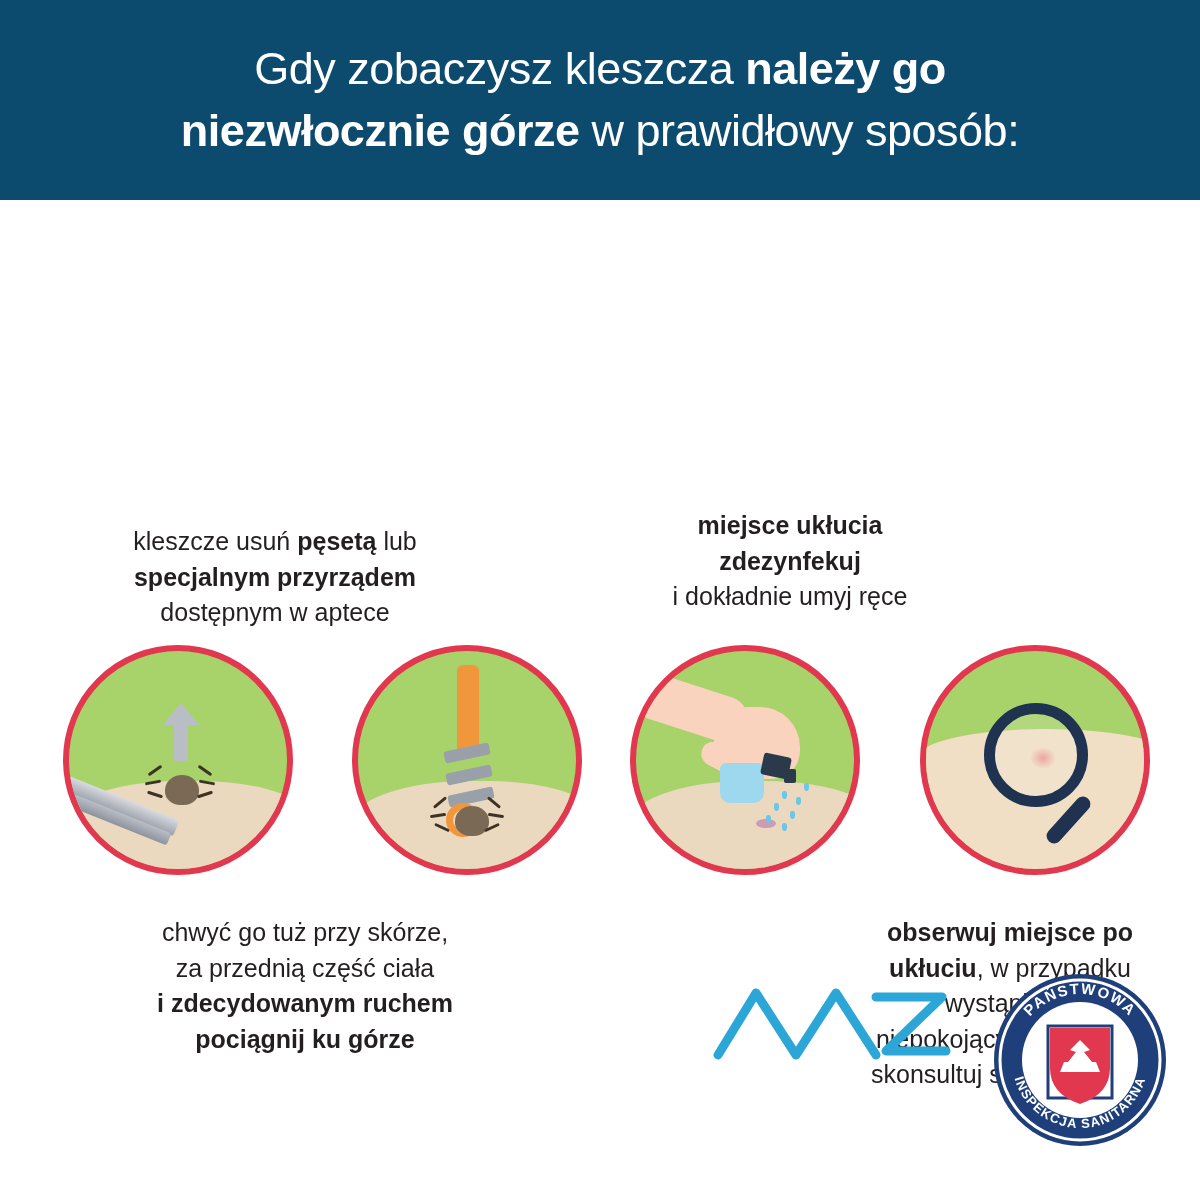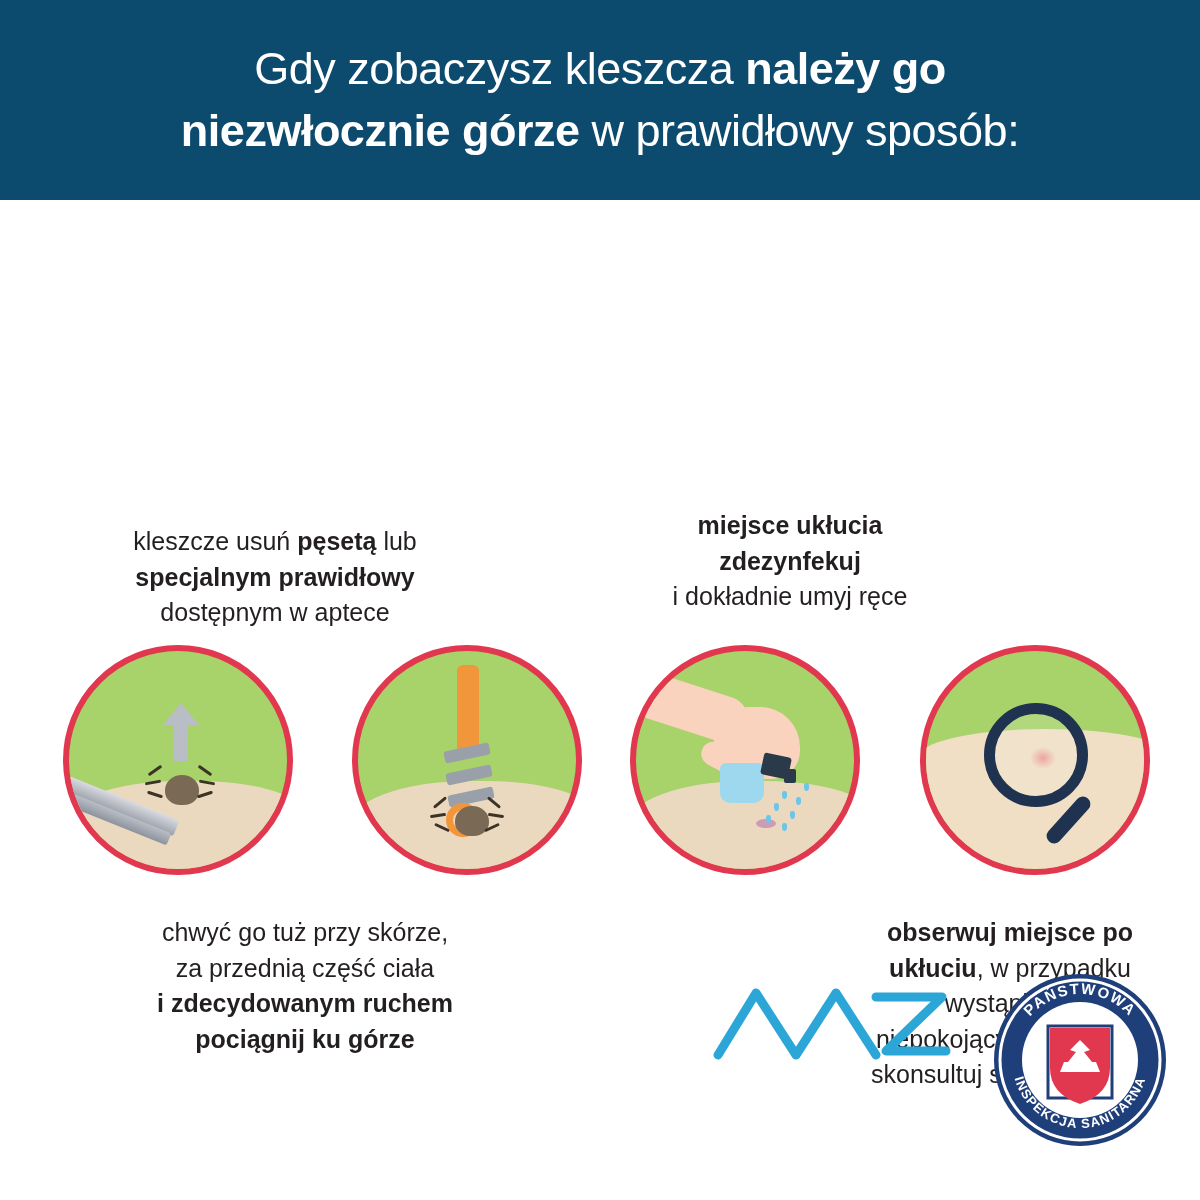--- a/index.html
+++ b/index.html
@@ -285,21 +285,21 @@
 <div class="header">
   <div class="header-text">
     <span>Gdy zobaczysz kleszcza </span><b>należy go</b><br>
     <b>niezwłocznie górze</b><span> w prawidłowy sposób:</span>
   </div>
 </div>
 
 <div class="main">
 
   <div class="caption cap-top-left">
-    kleszcze usuń <b>pęsetą</b> lub<br><b>specjalnym prawidłowy</b><br>dostępnym w aptece
+    kleszcze usuń <b>pęsetą</b> lub<br><b>specjalnym przyrządem</b><br>dostępnym w aptece
   </div>
 
   <div class="caption cap-top-right">
     <b>miejsce ukłucia<br>zdezynfekuj</b><br>i dokładnie umyj ręce
   </div>
 
   <div class="caption cap-bottom-left">
     chwyć go tuż przy skórze,<br>za przednią część ciała<br><b>i zdecydowanym ruchem<br>pociągnij ku górze</b>
   </div>
 

